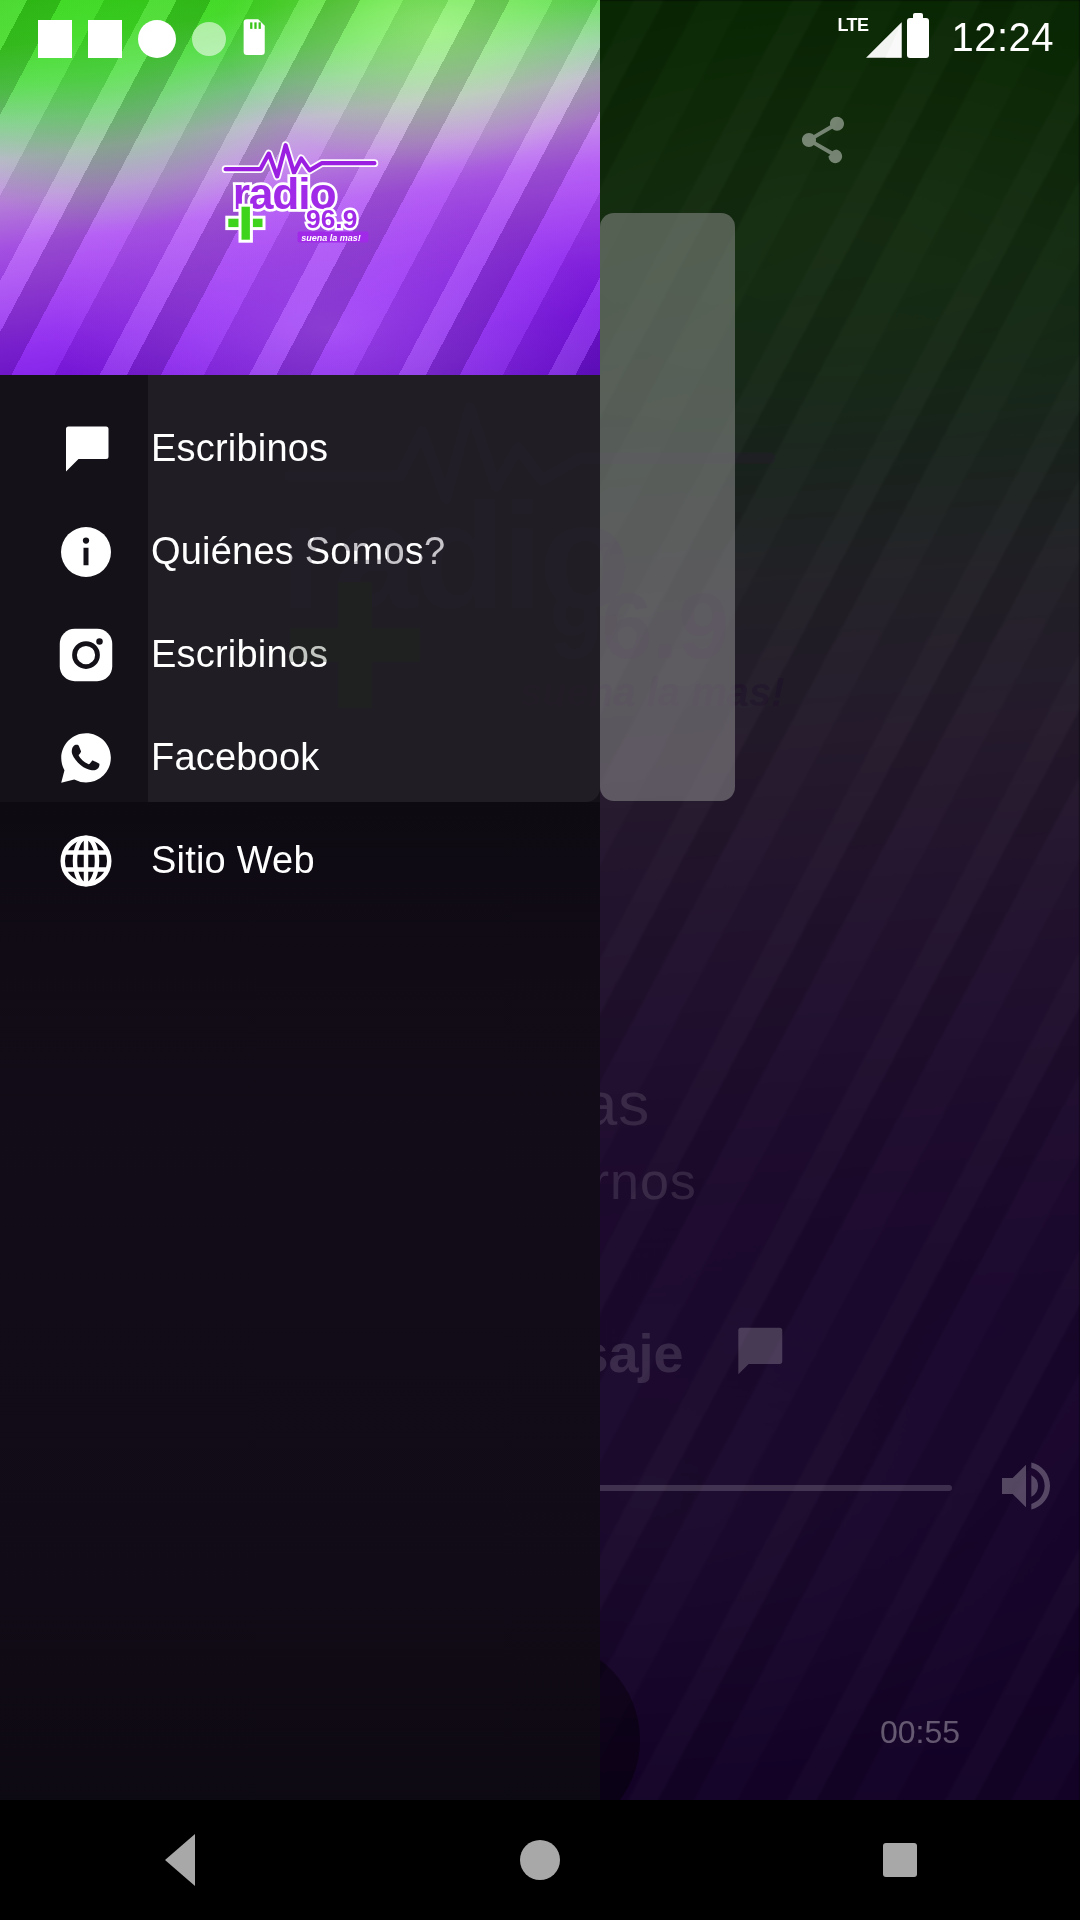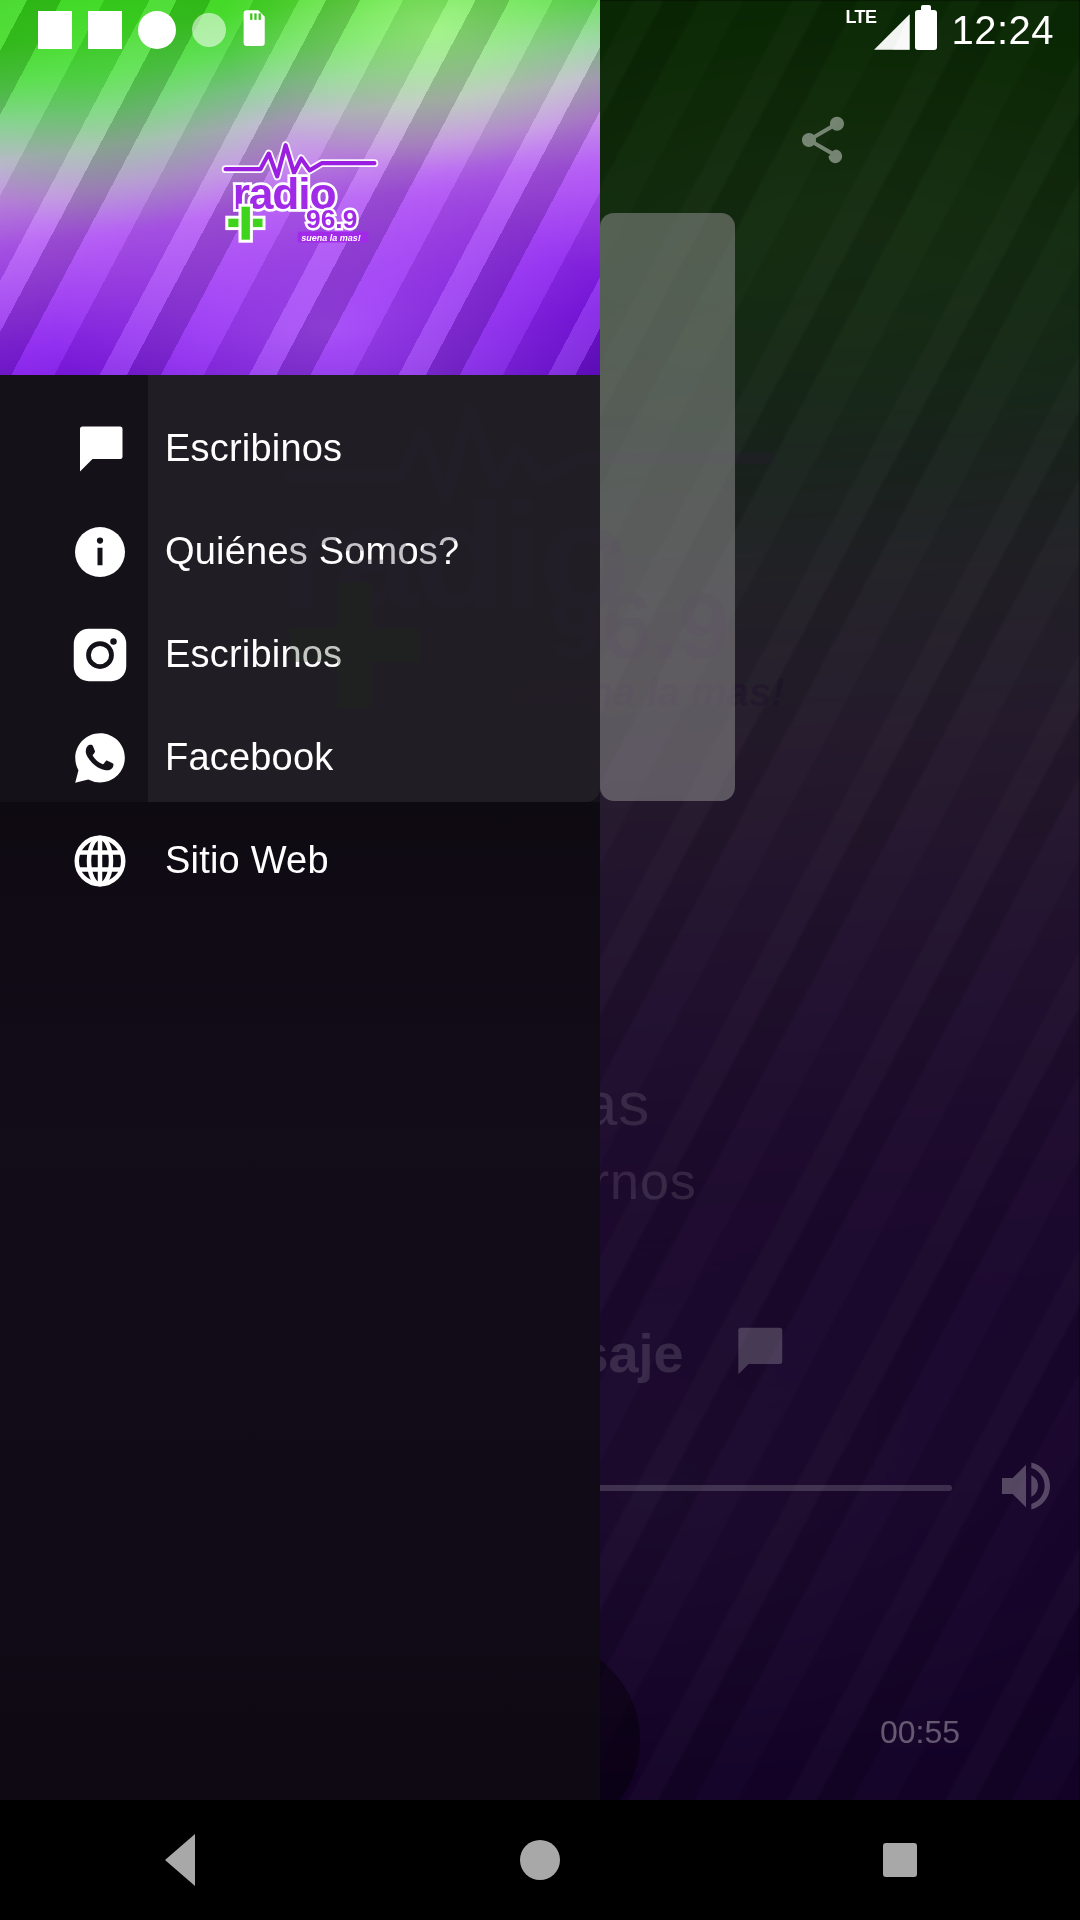--- a/index.html
+++ b/index.html
@@ -145,34 +145,35 @@
   
   #bg-clock{
     position:absolute; right:120px; top:1714px;
     color:rgba(255,255,255,0.34);
     font-size:32px;
   }
 
   
   #statusbar{
     position:absolute; left:0; top:0; width:1080px; height:60px;
-    display:flex; align-items:center;
+    display:flex; align-items:flex-end;
     z-index:40;
     padding:0 26px 0 38px;
   }
   #sb-left{ display:flex; align-items:center; gap:16px; }
   #sb-right{ margin-left:auto; display:flex; align-items:center; gap:14px; }
   .sb-sq{ width:34px; height:38px; background:#fff; }
   .sb-circ{ width:38px; height:38px; border-radius:50%; background:#fff; }
   .sb-sync{
     width:34px; height:34px; border-radius:50%;
     background:#fff; opacity:.55;
   }
   #sb-clock{
     color:#fff; font-size:40px; font-weight:500; letter-spacing:.5px;
+    margin-left:8px;
   }
   #sb-lte{ position:relative; width:56px; height:42px; }
   #sb-lte .lte-txt{
     position:absolute; left:0; top:-2px;
     color:#fff; font-size:18px; font-weight:700; letter-spacing:-0.5px;
   }
   #sb-batt{ width:22px; height:40px; background:#fff; border-radius:3px; position:relative; }
   #sb-batt:before{
     content:""; position:absolute; left:6px; top:-5px;
     width:10px; height:6px; background:#fff; border-radius:2px 2px 0 0;
@@ -211,21 +212,21 @@
     position:absolute; left:50%; top:138px;
     transform:translateX(-50%);
     width:168px; height:108px;
   }
 
   
   #menu{ padding-top:22px; }
   .menu-item{
     display:flex; align-items:center;
     height:103px;
-    padding-left:40px;
+    padding-left:26px;
     cursor:pointer;
   }
   .menu-ic{
     width:120px; min-width:120px;
     display:flex; align-items:center; justify-content:center;
   }
   .menu-lbl{
     color:#fff; font-size:38px; font-weight:400;
     letter-spacing:.2px;
     margin-left:5px;

